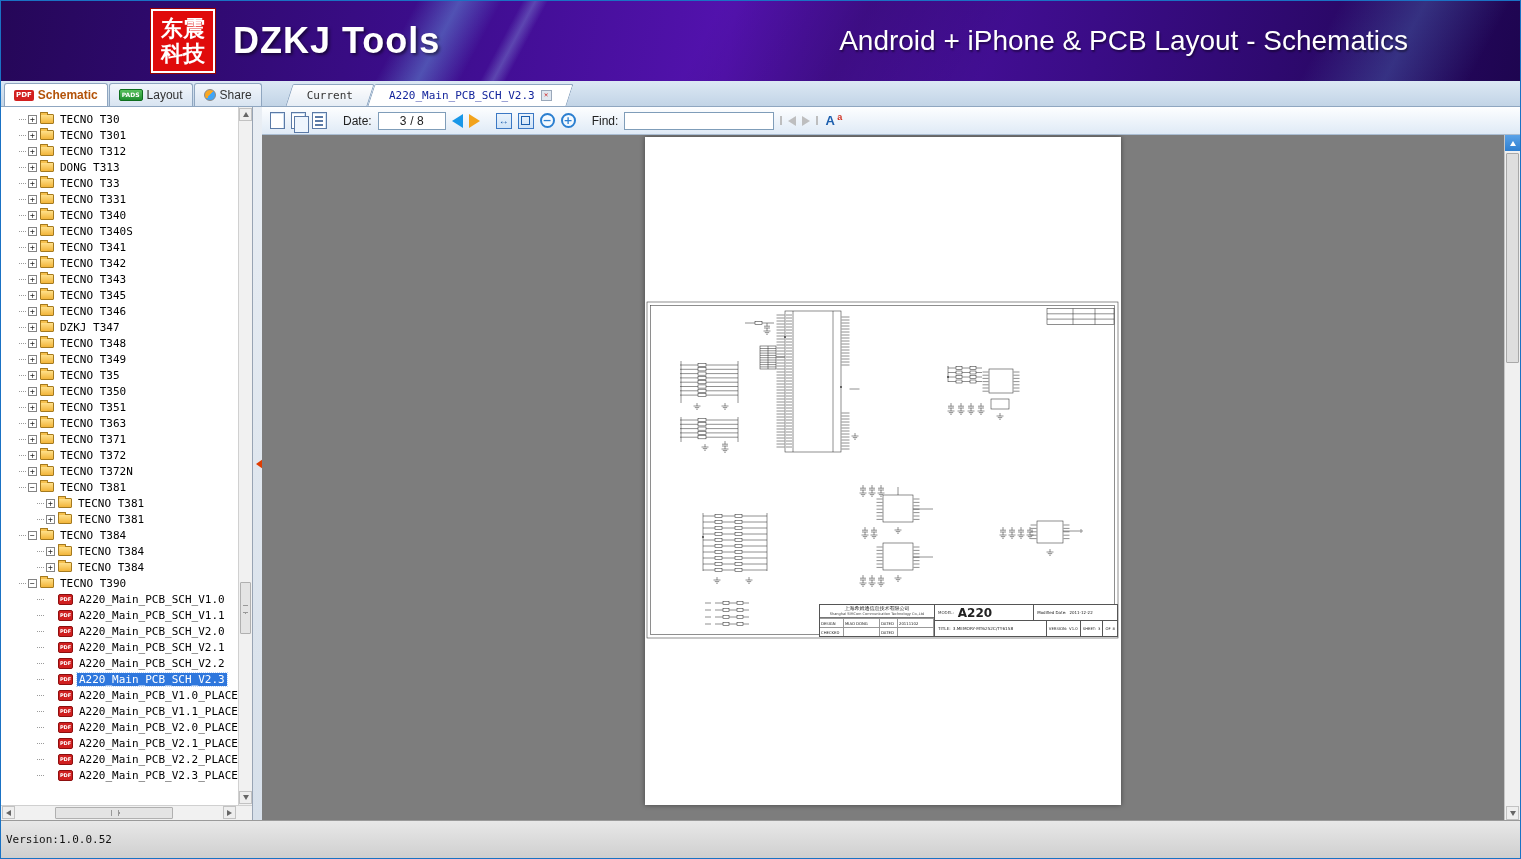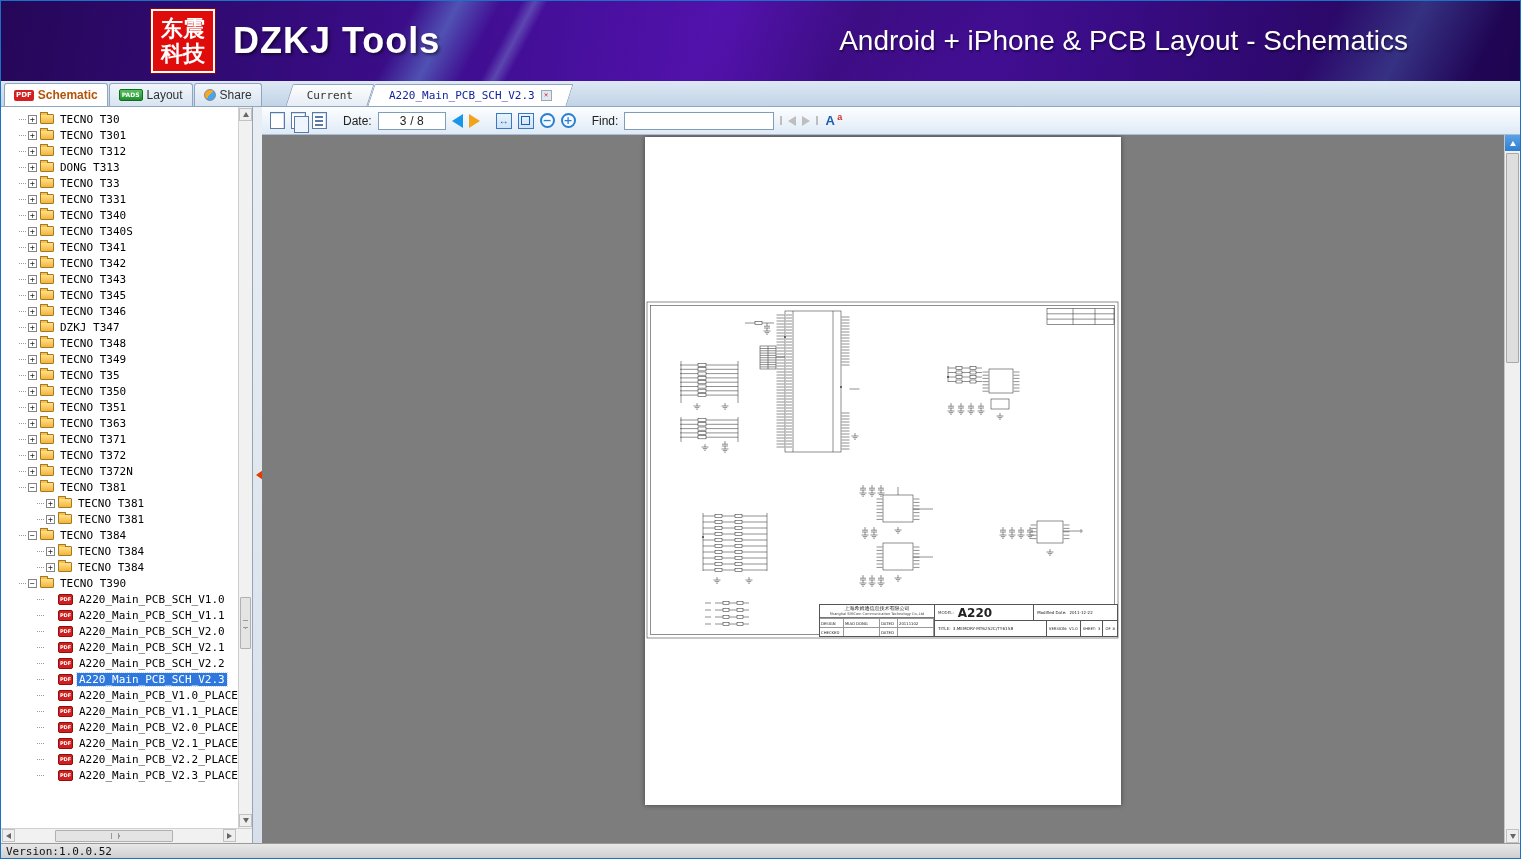--- a/index.html
+++ b/index.html
@@ -135,21 +135,21 @@
   .tbk-cell:last-child{border-right:none}
 
   
   .cv-scroll{position:absolute;right:0;top:0;bottom:0;width:16px;background:#f0f0f0;border-left:1px solid #c6c6c6}
   .cv-top{position:absolute;top:0;left:0;right:0;height:16px;background:linear-gradient(#5aa2e8,#2f7fd0);display:flex;align-items:center;justify-content:center}
   .cv-top .arr.up{border-bottom-color:#fff}
   .cv-thumb{position:absolute;top:18px;left:1px;width:13px;height:210px;background:#dedede;border:1px solid #a8a8a8;border-radius:1px}
   .cv-bottom{position:absolute;bottom:0;left:1px;width:13px;height:14px;background:#eee;border:1px solid #c2c2c2;display:flex;align-items:center;justify-content:center}
 
   
-  .statusbar{height:15px;flex:none;display:flex;align-items:stretch;background:linear-gradient(#e8e8e8,#cfcfcf);border-top:1px solid #9a9a9a;font-family:"DejaVu Sans Mono",monospace;font-size:11px}
+  .statusbar{height:38px;flex:none;display:flex;align-items:stretch;background:linear-gradient(#e8e8e8,#cfcfcf);border-top:1px solid #9a9a9a;font-family:"DejaVu Sans Mono",monospace;font-size:11px}
   .status-left{flex:1;display:flex;align-items:center;padding:0 5px;color:#111}
   .status-right{width:292px;flex:none;background:#16356f;color:#fff;display:flex;align-items:center;justify-content:flex-end;padding:0 8px}
 </style>
 </head>
 <body>
 
 <div class="window">
 
 
   <div class="banner">

